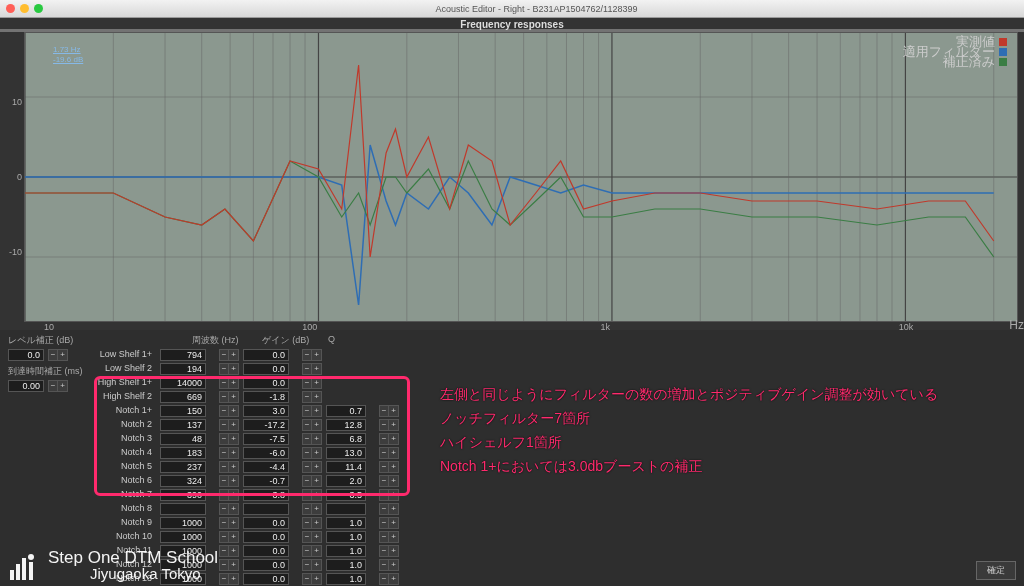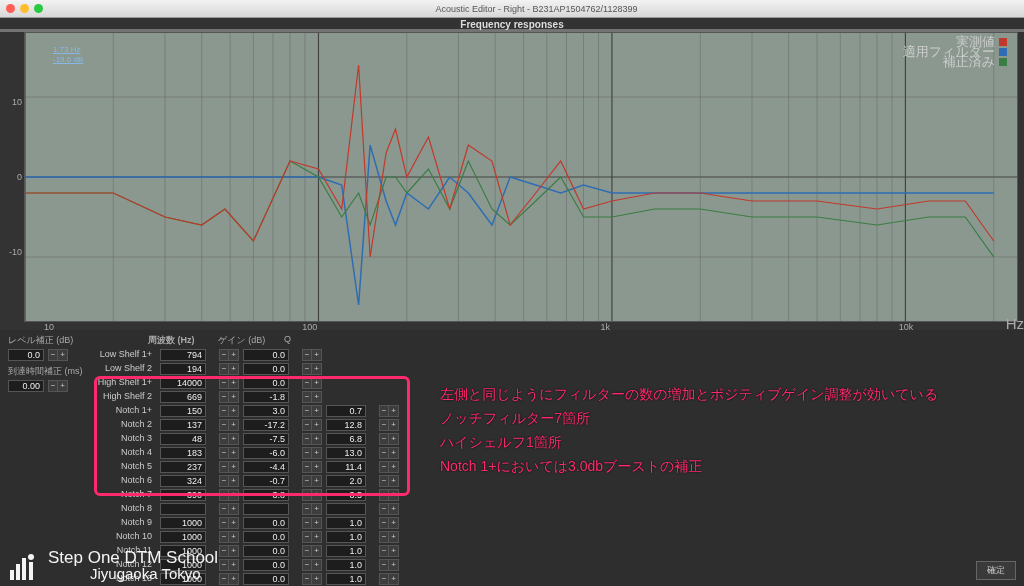--- a/index.html
+++ b/index.html
@@ -50,21 +50,21 @@
     background: #8b988f;
     border: 1px solid #555;
   }
   .chart svg { width: 100%; height: 100%; display: block; }
   .grid-line { stroke: #666; stroke-width: 0.5; }
   .grid-line.zero { stroke: #444; stroke-width: 1.2; }
   .y-ticks { position: absolute; left: 2px; top: 0; bottom: 8px; width: 20px;
     display: flex; flex-direction: column; justify-content: space-between;
     font-size: 9px; color: #aaa; text-align: right; }
   .x-label { position: absolute; bottom: -2px; font-size: 9px; color: #aaa;}
-  .hz-label { position:absolute; right:0; bottom:-2px; font-size:15px; color:#aaa;}
+  .hz-label { position:absolute; right:0; bottom:-2px; font-size:12px; color:#aaa;}
   .cursor-info {
     position: absolute; left: 28px; top: 12px;
     color: #86b9e8; font-size: 8px; line-height: 10px; text-decoration: underline;
   }
   .legend {
     position: absolute; right: 10px; top: 4px;
     font-size: 13px; line-height:10px;
   }
   .legend-row { display:flex; justify-content:flex-end; align-items:center; gap:4px;}
   .legend-swatch { width:8px; height:8px; }
@@ -96,21 +96,21 @@
   .left-group { position:absolute; left:8px; top:4px; width: 86px; }
   .left-group .row { height: 16px;}
   .left-group .valbox { width: 36px; }
   .filters {
     position:absolute; left: 96px; top: 4px;
   }
   .filter-headers {
     display:flex; gap:4px; margin-bottom:2px;
   }
   .hdr { color:#aaa; font-size:9px;}
-  .hdr.freq{ margin-left:52px; width:66px;font-weight:bold;}
+  .hdr.freq{ margin-left:96px; width:66px;}
   .hdr.gain{ width:62px;}
   .hdr.q{ width:40px;}
   .filters .row { height: 14px; margin-bottom: 0px;}
   
   .highlight-box {
     position:absolute; left:94px; top:46px;
     width: 316px; height: 120px;
     border: 3px solid #ff2a6d;
     border-radius: 6px;
     pointer-events:none;

